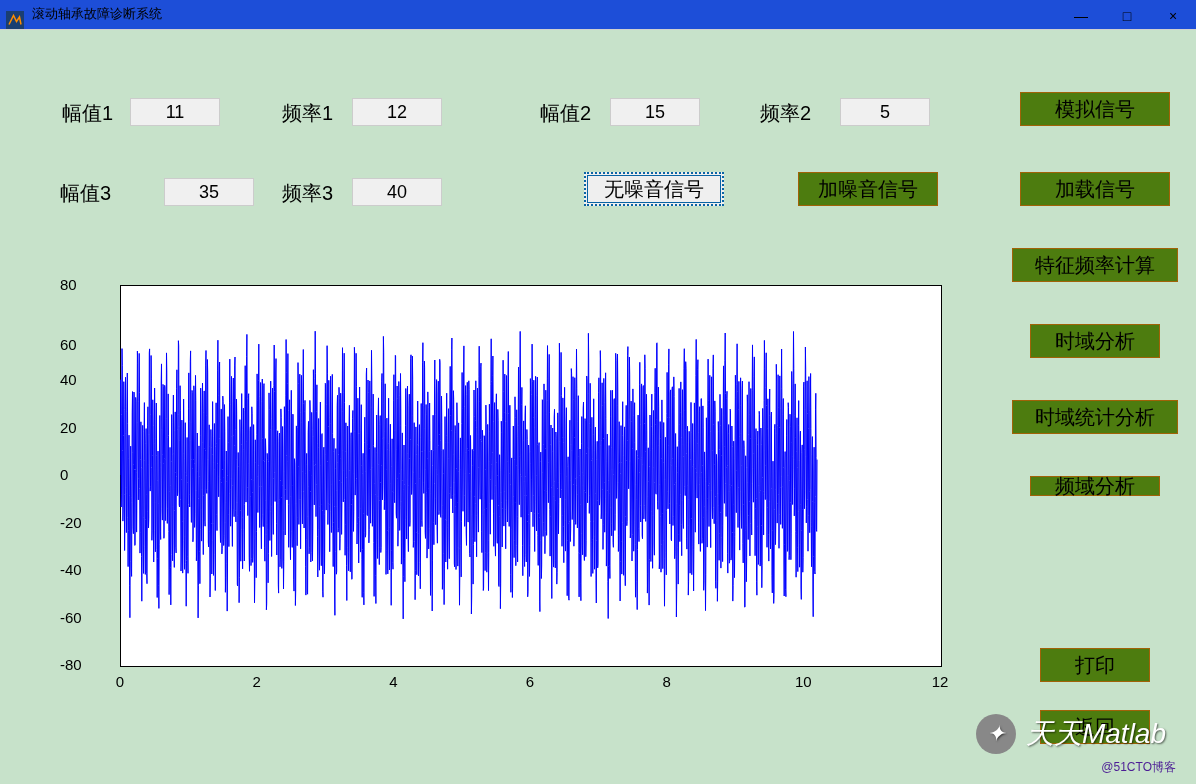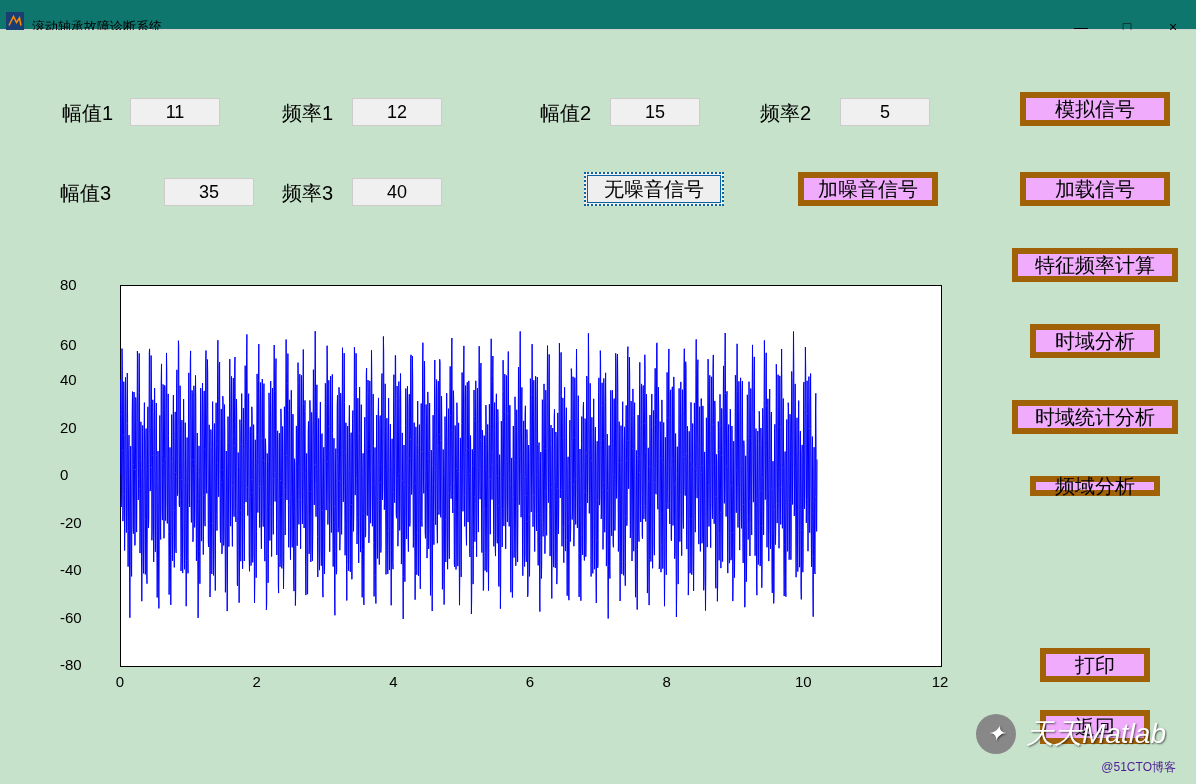--- a/index.html
+++ b/index.html
@@ -1,24 +1,24 @@
 <!DOCTYPE html>
 <html><head>
 <meta charset="utf-8">
 <style>
 html,body{margin:0;padding:0;width:1196px;height:784px;font-family:"Microsoft YaHei","SimSun",Arial,sans-serif;overflow:hidden;background:#fff}
-.titlebar{height:30px;background:#0f766e;border-bottom:1px solid #d0d0d0;display:flex;align-items:flex-start;padding:12px 0 0 6px;box-sizing:border-box}
+.titlebar{height:30px;background:#1d4ed8;border-bottom:1px solid #d0d0d0;display:flex;align-items:flex-end;padding:1px 0 0 6px;box-sizing:border-box}
 .app-icon{width:18px;height:18px;margin-right:8px}
 .app-title{font-size:13px;line-height:30px}
 .win-controls{margin-left:auto;display:flex;height:100%}
 .win-btn{width:46px;height:30px;display:flex;align-items:center;justify-content:center;font-size:14px;color:#000}
 .client{position:relative;width:1196px;height:754px;background:#c7e2ca;box-sizing:border-box}
 .lbl{position:absolute;font-size:20px;color:#000;white-space:nowrap}
 .inp{position:absolute;width:90px;height:28px;background:#f0f0f0;border:1px solid #ccc;text-align:center;font-size:18px;line-height:26px;box-sizing:border-box;font-family:inherit}
-.btn{position:absolute;background:#f0abfc;border:6px solid #a16207;font-size:20px;text-align:center;box-sizing:border-box;display:flex;align-items:center;justify-content:center;padding:0 8px;white-space:nowrap;cursor:pointer}
+.btn{position:absolute;background:#4d7c0f;border:1px solid #a16207;font-size:20px;text-align:center;box-sizing:border-box;display:flex;align-items:center;justify-content:center;padding:0 8px;white-space:nowrap;cursor:pointer}
 .btn-focus{border:2px dotted #0a64a4;outline:1px solid #0a64a4;outline-offset:-4px;background:#efefef}
 #plot-area{position:absolute;left:60px;top:235px;width:920px;height:445px}
 .axes-bg{position:absolute;left:60px;top:20px;width:820px;height:380px;background:#fff;border:1px solid #000}
 .ytick{position:absolute;left:0;width:52px;text-align:left;font-size:15px;color:#000}
 .xtick{position:absolute;top:408px;width:30px;text-align:center;font-size:15px;color:#000;transform:translateX(-50%)}
 svg.signal{position:absolute;left:60px;top:20px;width:820px;height:380px}
 .watermark{position:absolute;right:30px;bottom:30px;color:#fff;font-size:28px;font-style:italic;text-shadow:1px 1px 2px rgba(0,0,0,.6);display:flex;align-items:center;gap:10px}
 .wm-icon{width:40px;height:40px;border-radius:50%;background:#888;display:flex;align-items:center;justify-content:center;font-size:22px}
 .small-wm{position:absolute;right:20px;bottom:8px;color:#4c1d95;font-size:12px}
 </style>

